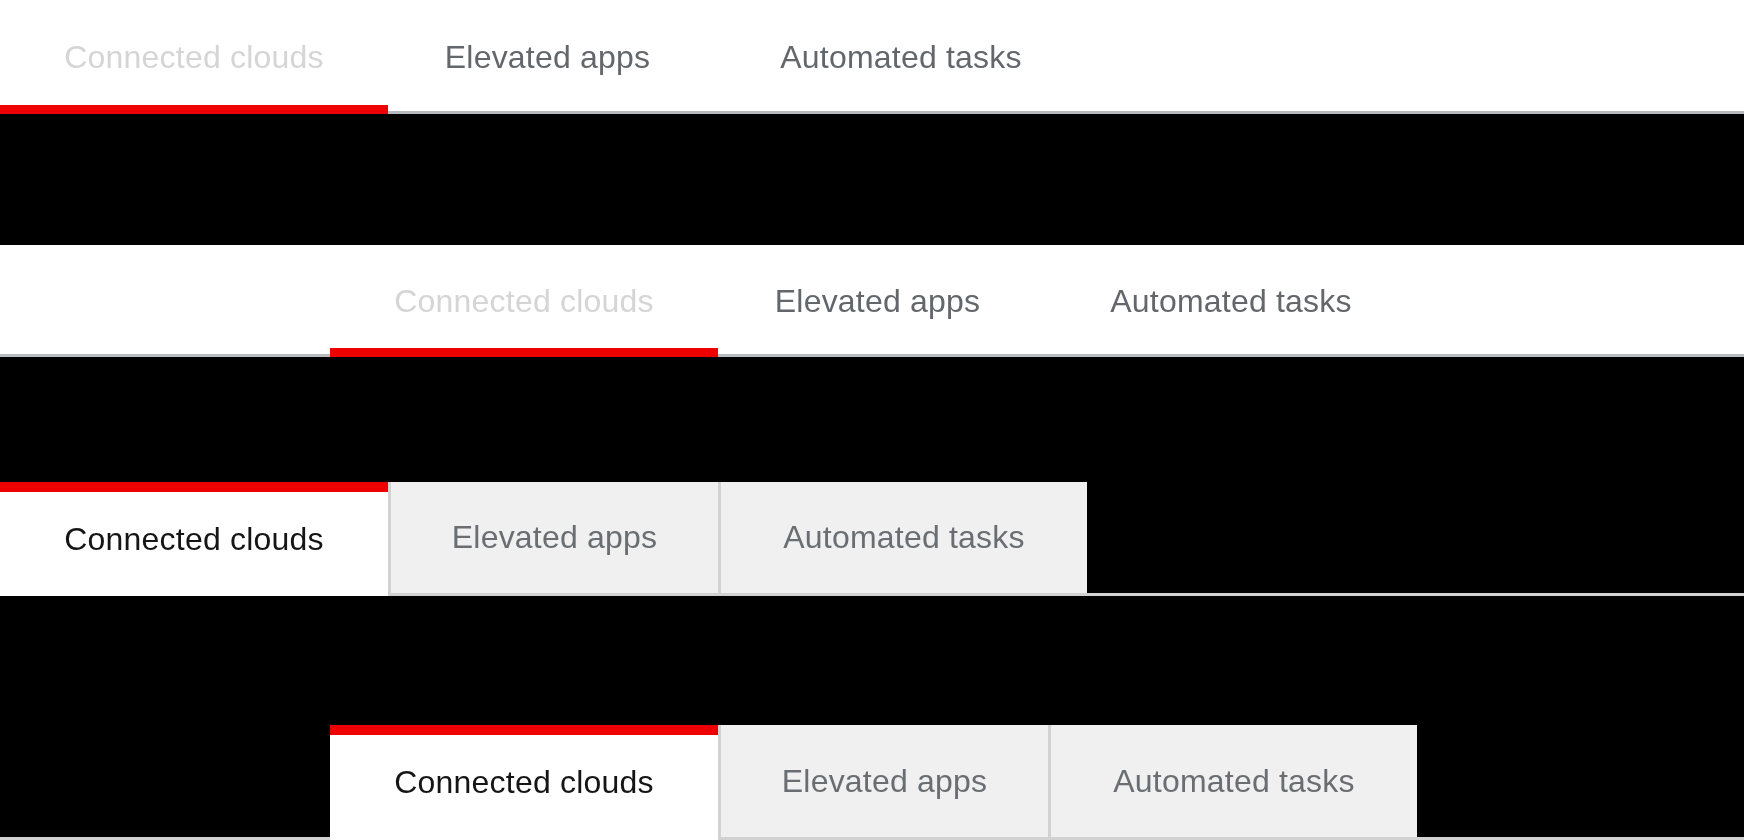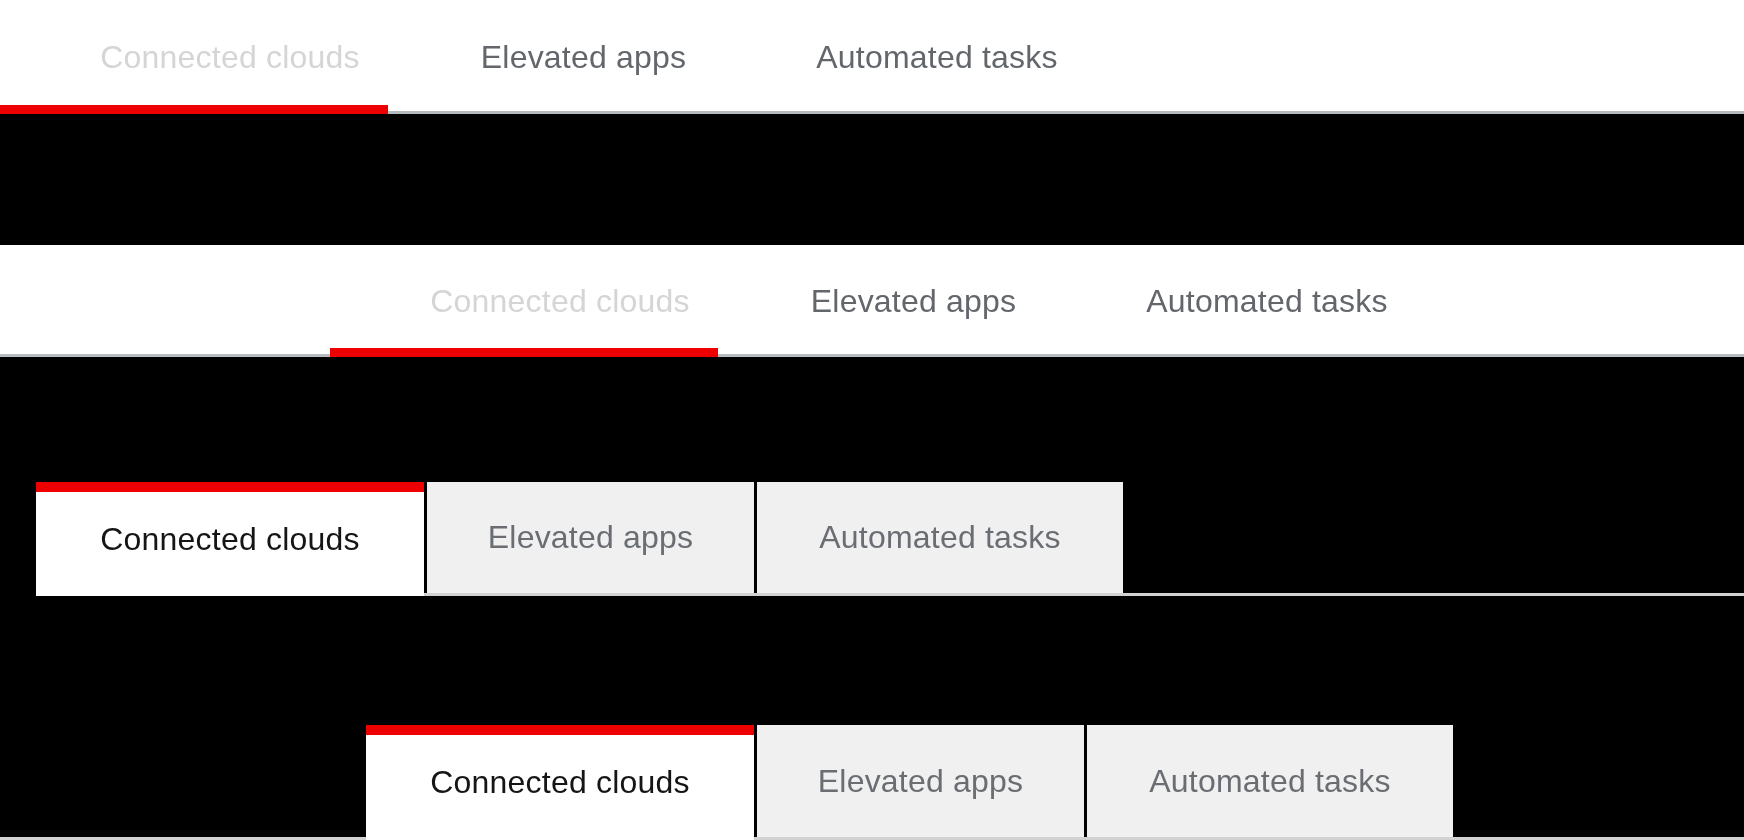--- a/index.html
+++ b/index.html
@@ -9,21 +9,21 @@
     background:var(--page-bg,#000);
     overflow:hidden;
     font-family:"Liberation Sans",sans-serif;
   }
   .strip{position:absolute;left:0;width:1744px;background:var(--active-tab-bg,#fff);}
   #group1{top:0;height:114px;}
   #group2{top:245px;height:112px;}
   #group3{top:482px;height:114px;background:transparent;}
   #group4{top:725px;height:115px;background:transparent;}
 
-  .tab{position:absolute;display:flex;align-items:center;justify-content:center;cursor:pointer;margin-left:36px;}
+  .tab{position:absolute;display:flex;align-items:center;justify-content:center;cursor:pointer;}
   .tab-label{font-size:32px;letter-spacing:0.2px;white-space:nowrap;}
 
   
   .u-tab{top:0;height:100%;}
   .lbl-faded{color:var(--label-active-faded,#d5d5d6);}
   .lbl-gray{color:var(--label-inactive,#63676c);}
   .u-border{position:absolute;bottom:0;height:3px;background:var(--underline-border,#b8bbbe);}
   #group1 .u-border{left:388px;width:1356px;}
   #group2 .u-border{left:0;width:1744px;}
   .red-underline{position:absolute;bottom:0;height:9px;background:var(--accent-red,#ee0000);}

